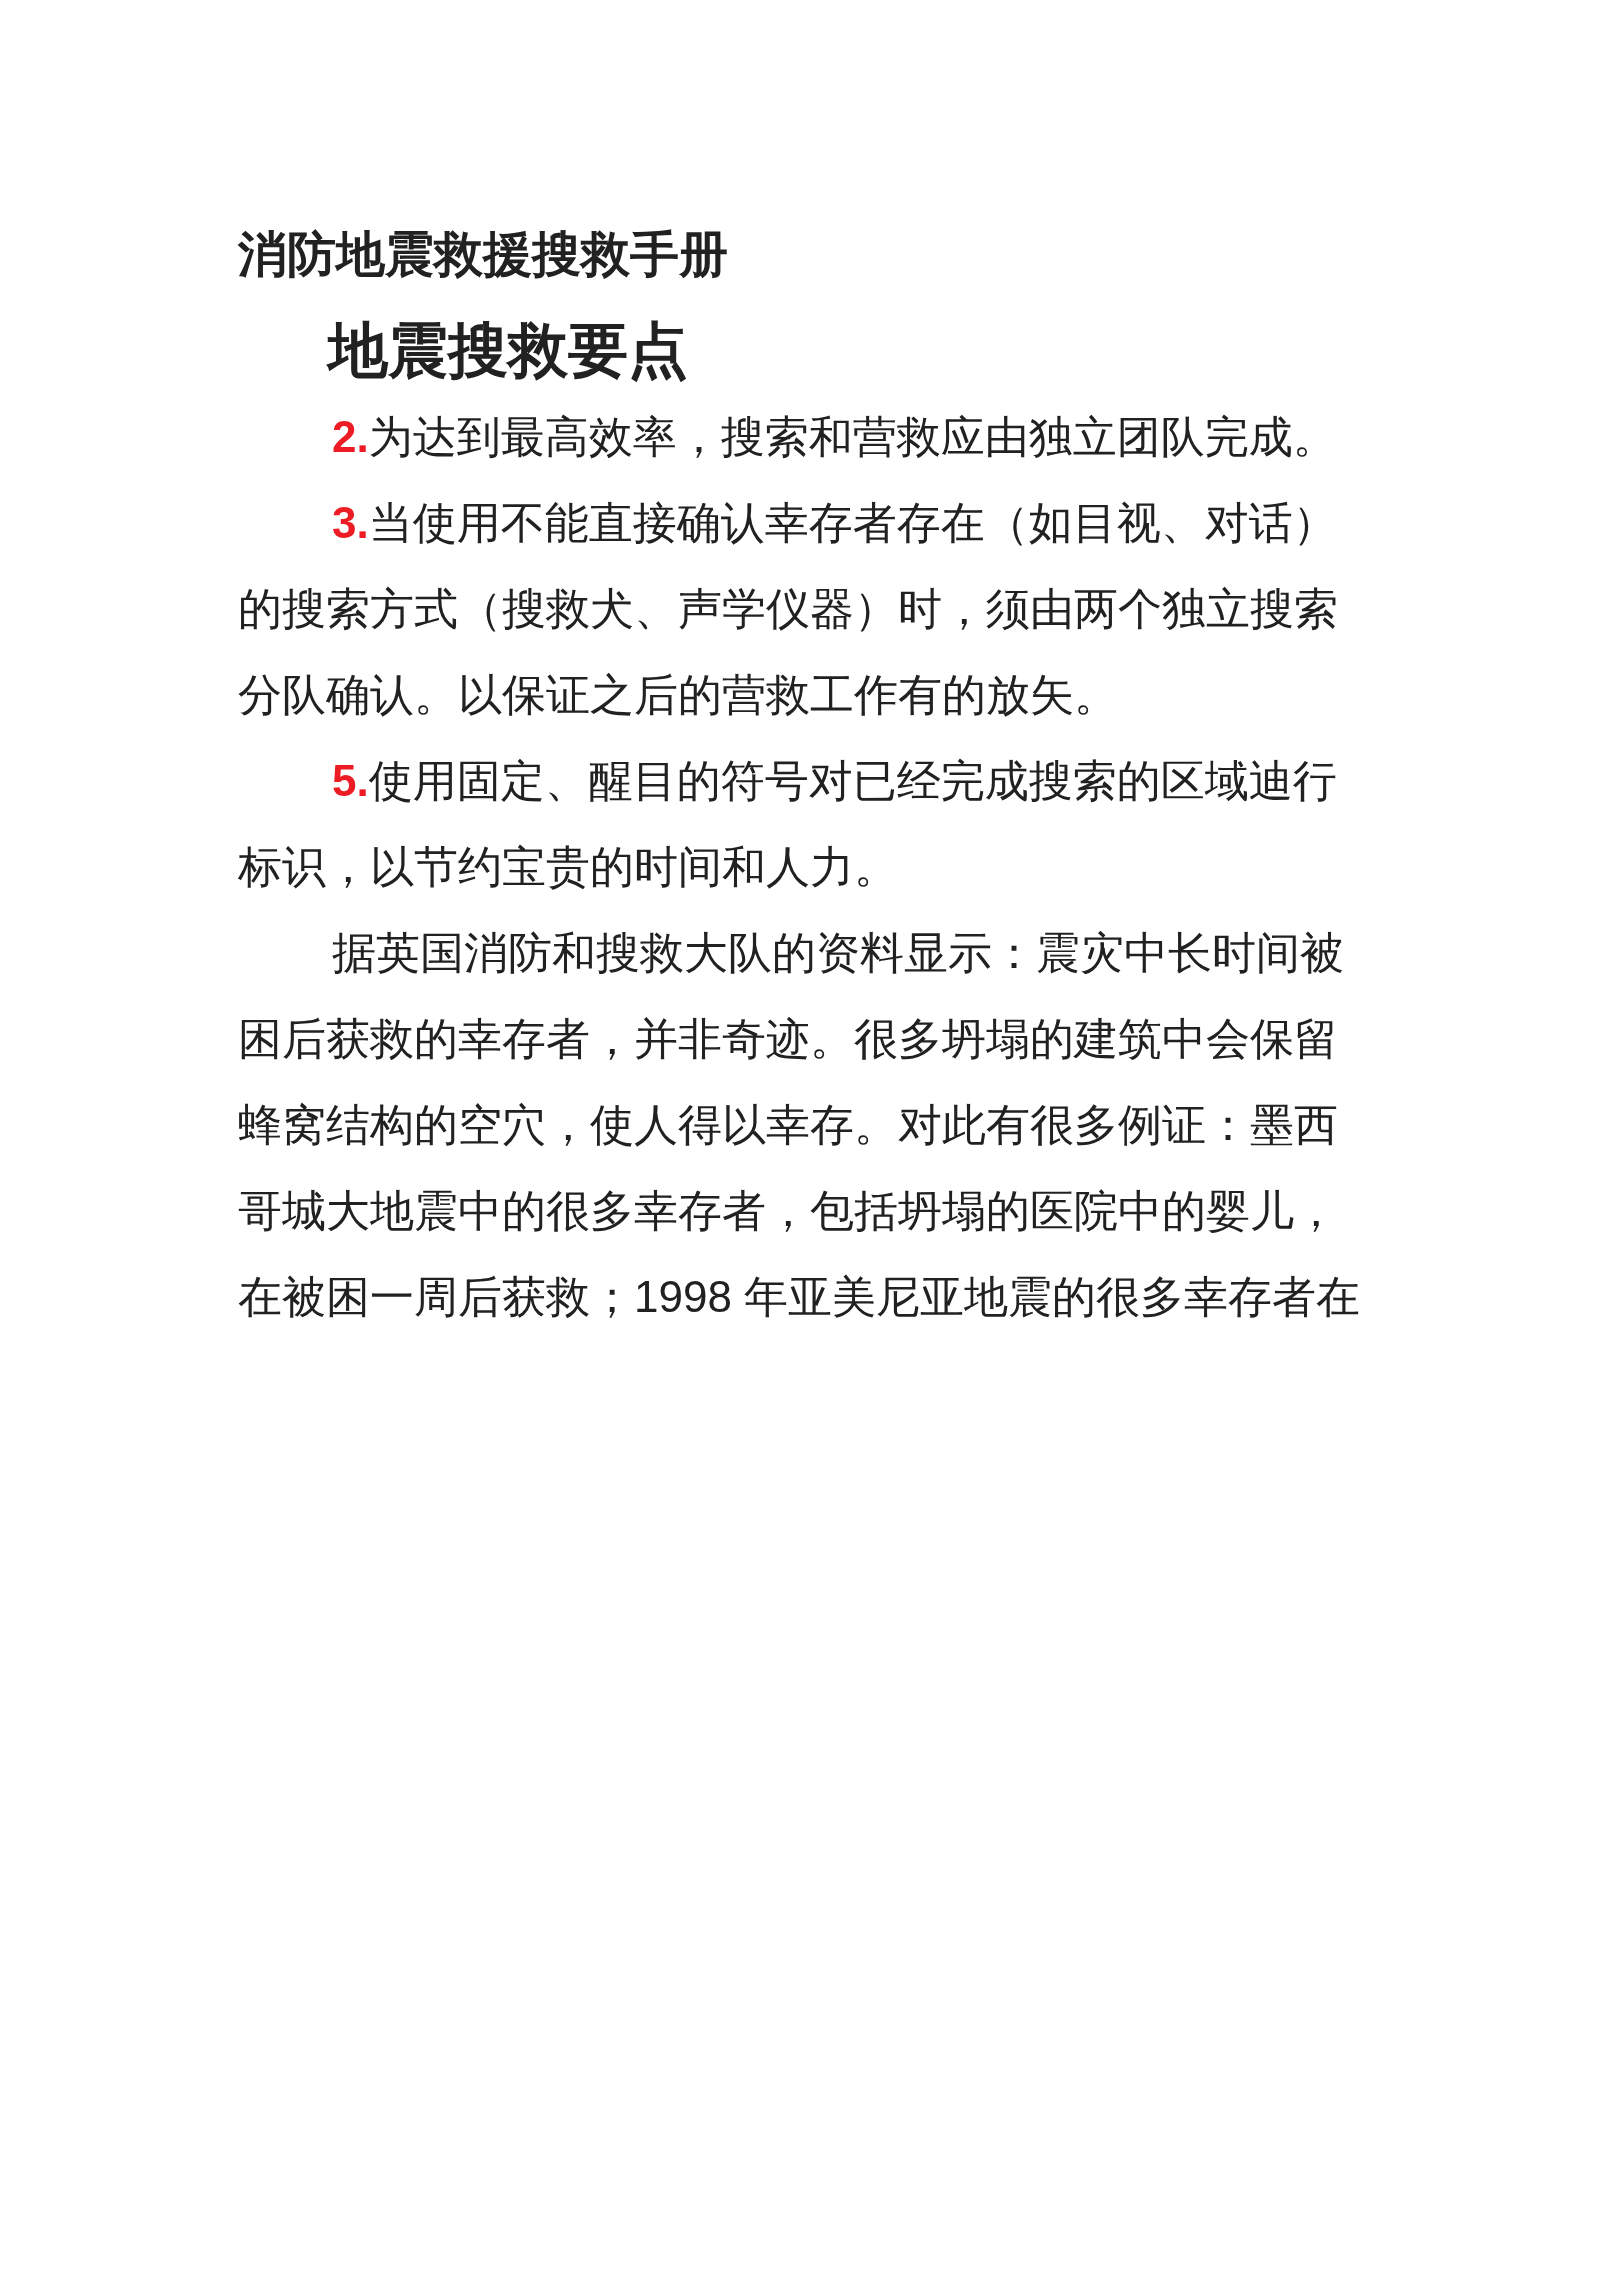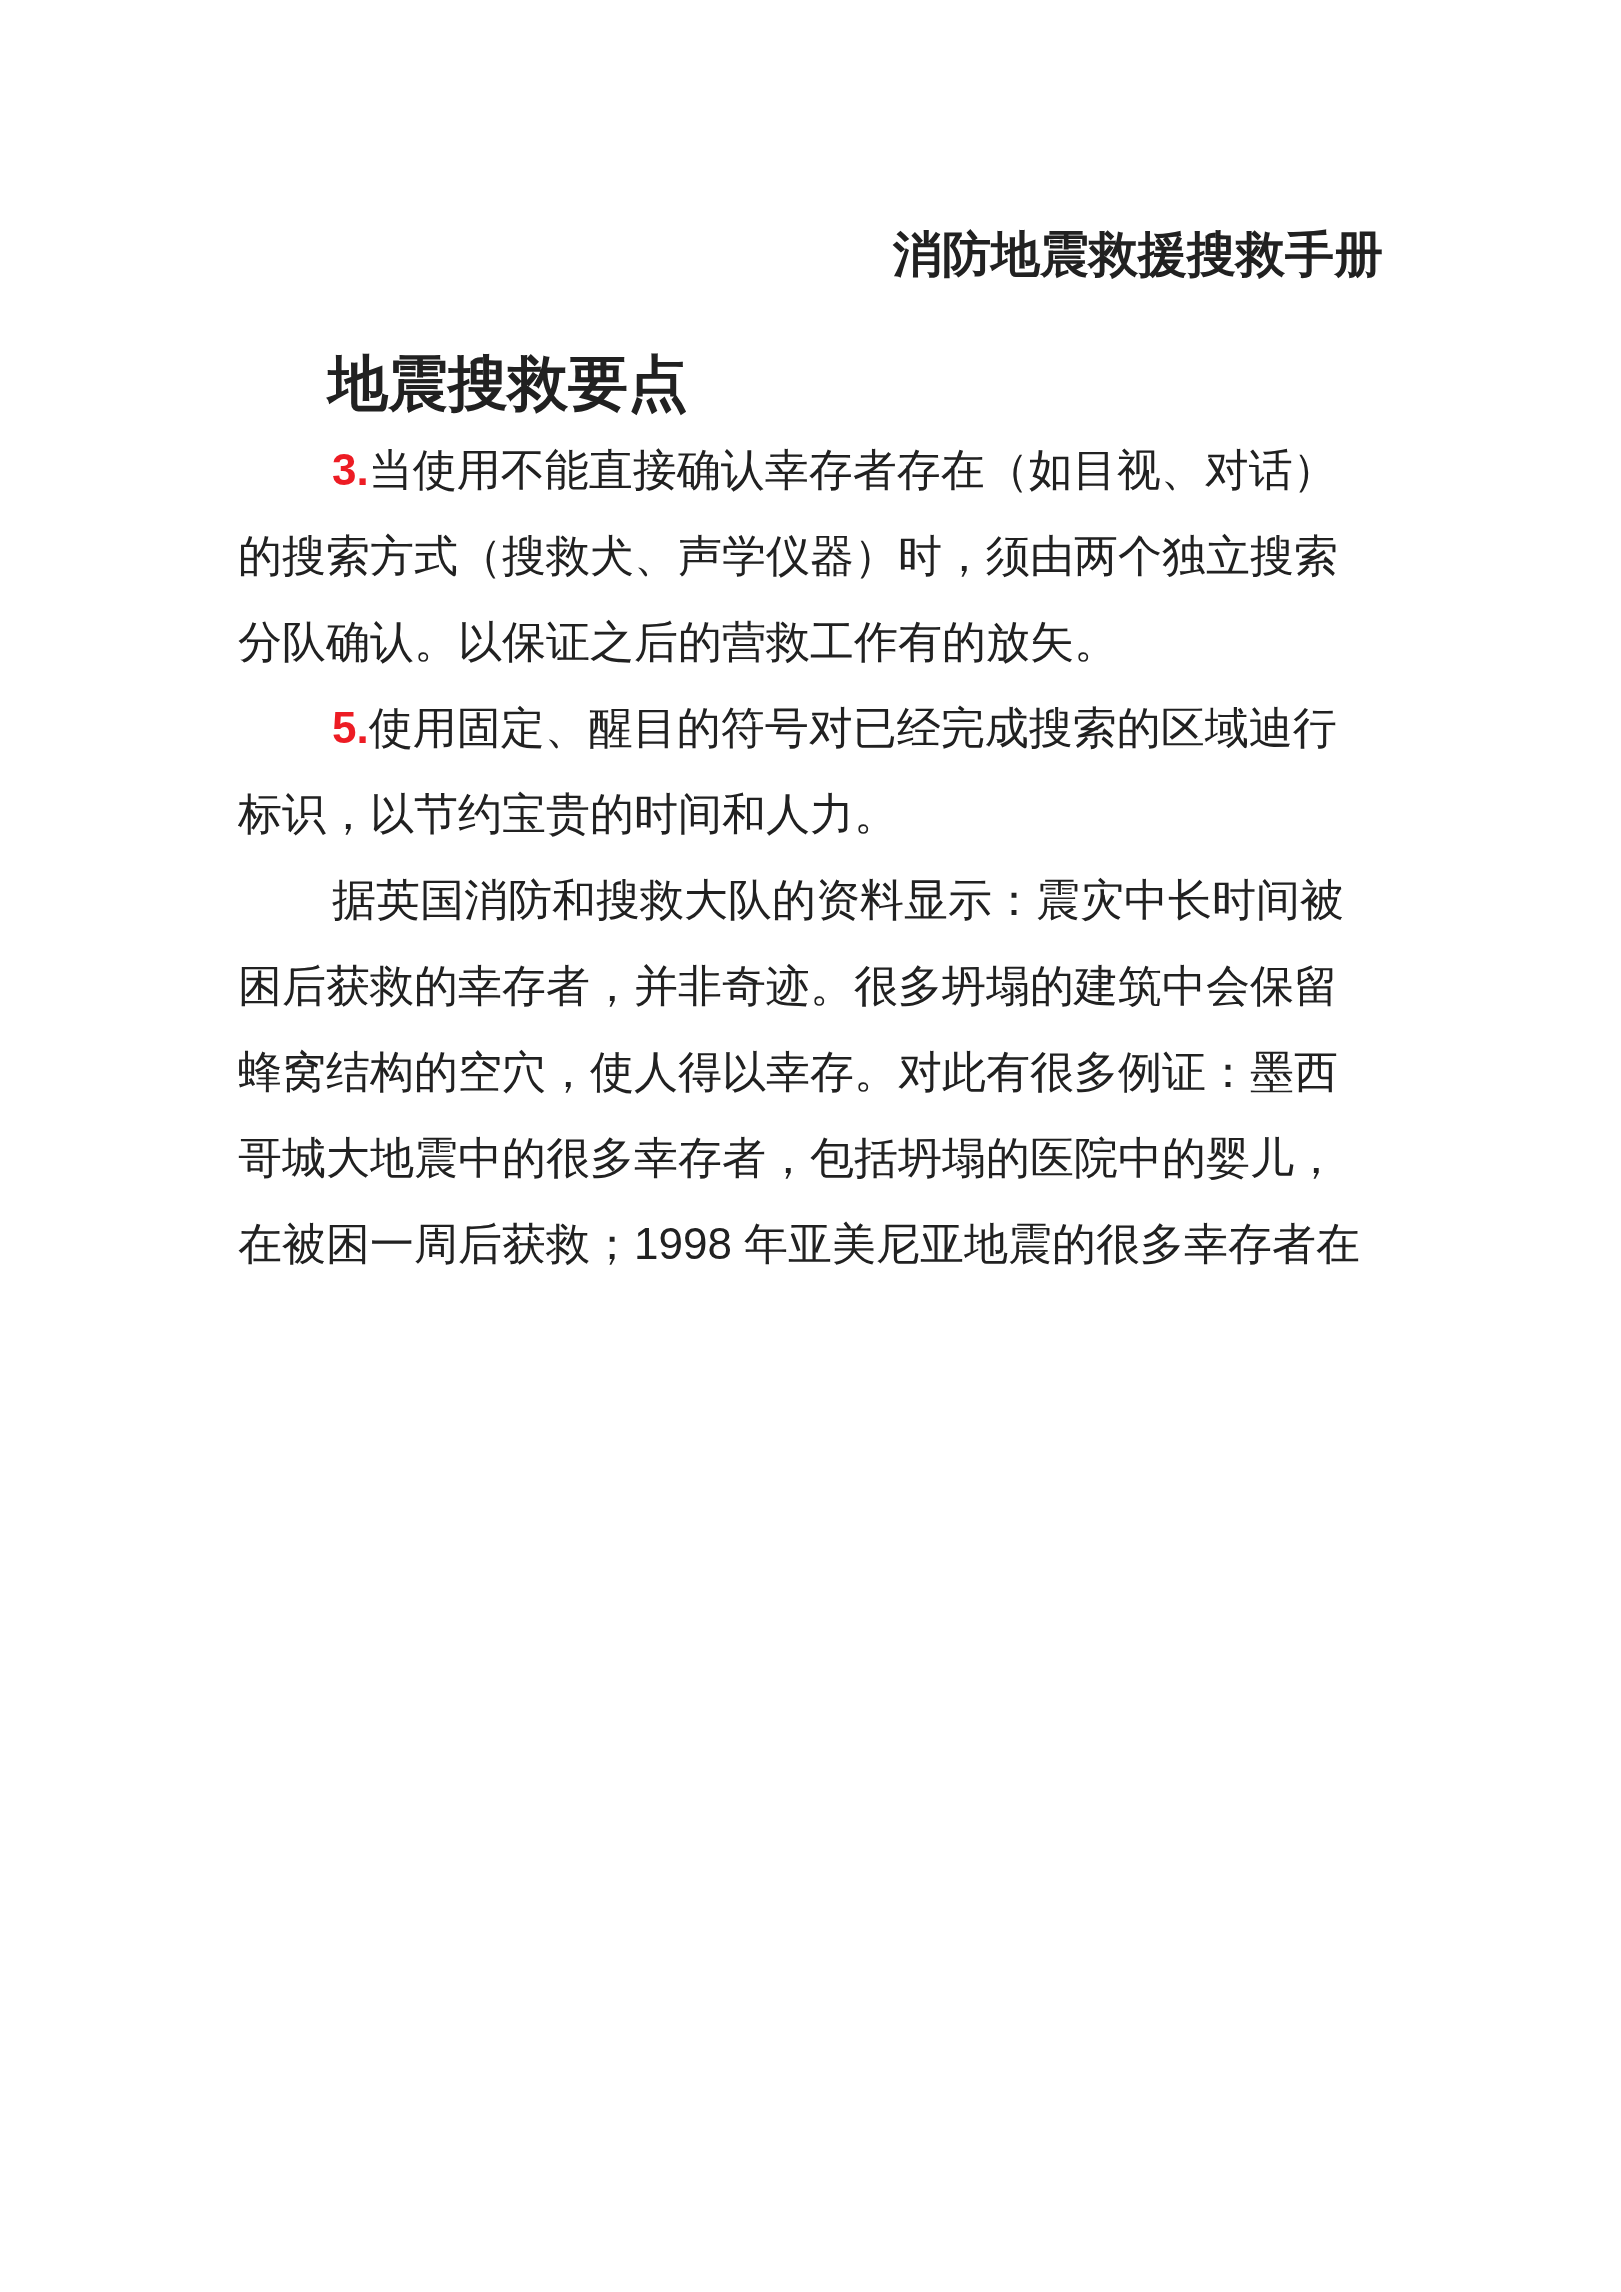--- a/index.html
+++ b/index.html
@@ -18,22 +18,22 @@
     width: 1621px;
     height: 2293px;
     padding: 225px 238px 0 238px;
     background: var(--page-bg, #ffffff);
     overflow: hidden;
   }
   .doc-title {
     font-size: 49px;
     line-height: 59px;
     font-weight: bold;
-    text-align: right;
-    margin: 0 0 57px 0;
+    text-align: left;
+    margin: 0 0 24px 0;
     color: var(--text-color, #212121);
   }
   .section-heading {
     font-size: 60px;
     line-height: 86px;
     font-weight: bold;
     margin: 0;
     text-indent: 90px;
     color: var(--text-color, #212121);
   }
@@ -51,20 +51,21 @@
   }
 </style>
 </head>
 <body>
 
 <div class="page">
   <h1 class="doc-title">消防地震救援搜救手册</h1>
   <h2 class="section-heading">地震搜救要点</h2>
 
 
+  <p class="point"><span class="num">2.</span><span>为达到最高效率，搜索和营救应由独立团队完成。</span></p>
 
   <p class="point"><span class="num">3.</span><span>当使用不能直接确认幸存者存在（如目视、对话）
 的搜索方式（搜救犬、声学仪器）时，须由两个独立搜索
 分队确认。以保证之后的营救工作有的放矢。</span></p>
 
 
   <p class="point"><span class="num">5.</span><span>使用固定、醒目的符号对已经完成搜索的区域迪行
 标识，以节约宝贵的时间和人力。</span></p>
 
 

